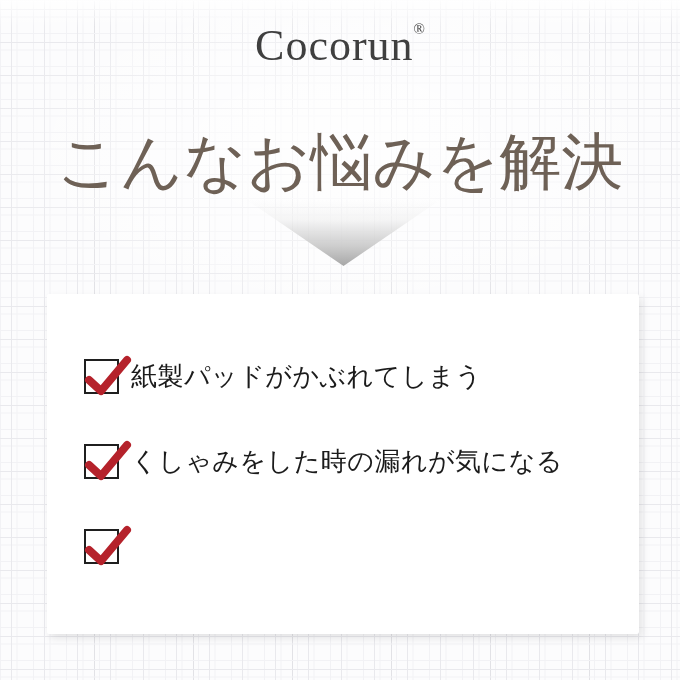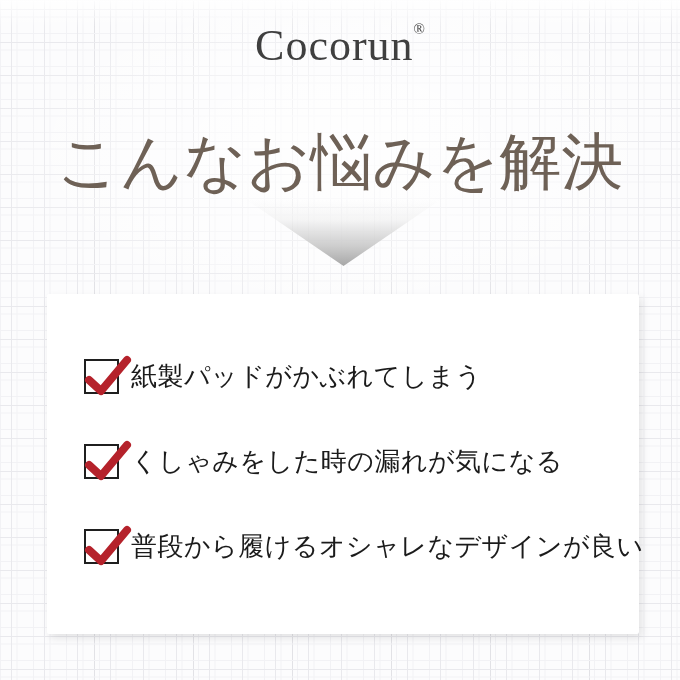--- a/index.html
+++ b/index.html
@@ -166,16 +166,15 @@
           </svg>
       </span>
       <span class="txt">くしゃみをした時の漏れが気になる</span>
     </div>
     <div class="row">
       <span class="cb">
         <svg viewBox="0 0 50 46">
             <polyline points="8,28 20,39 46,8"></polyline>
           </svg>
       </span>
-      <span class="txt">普段から履けるオシャレなデザインが良い</span>
     </div>
   </section>
 </div>
 
 </body></html>

